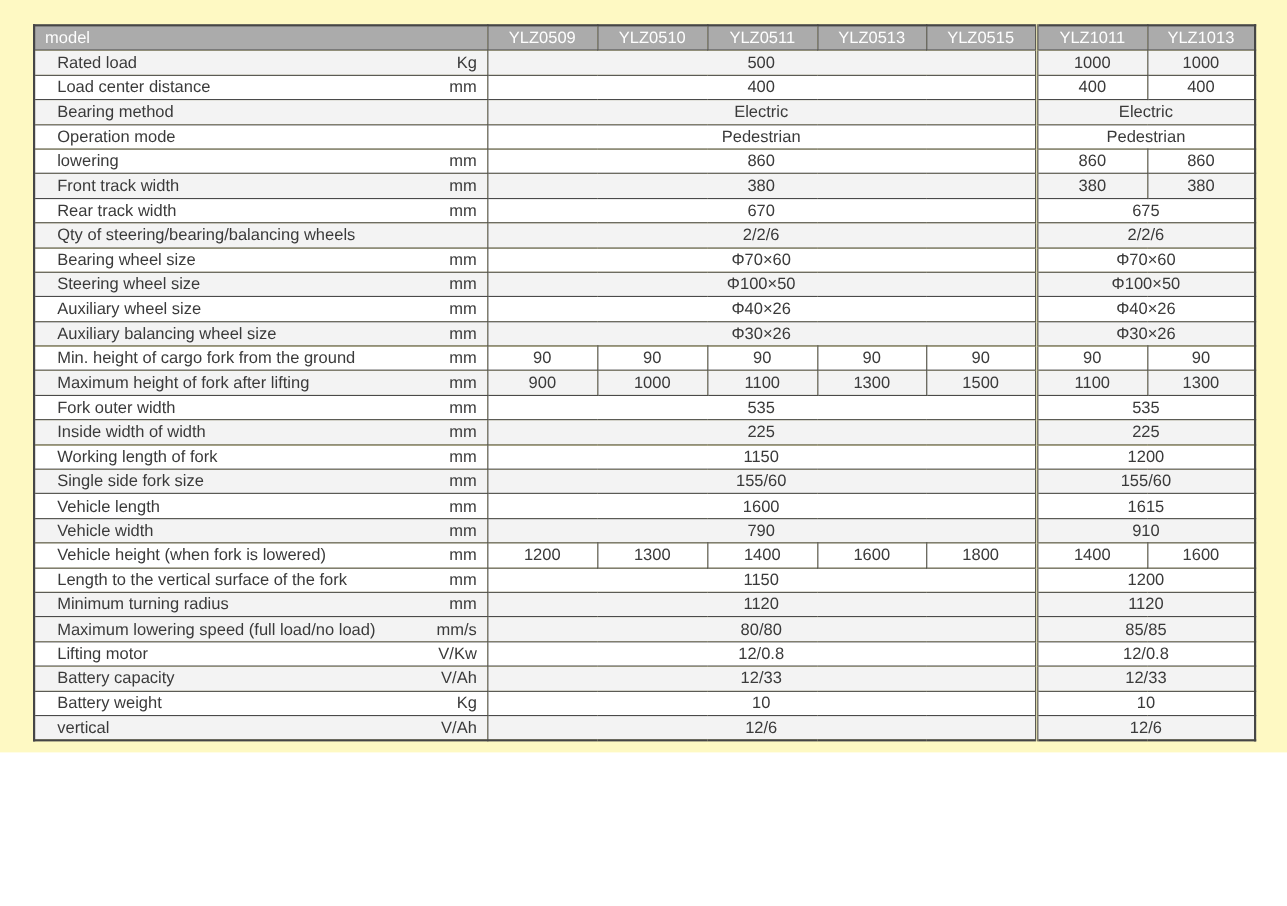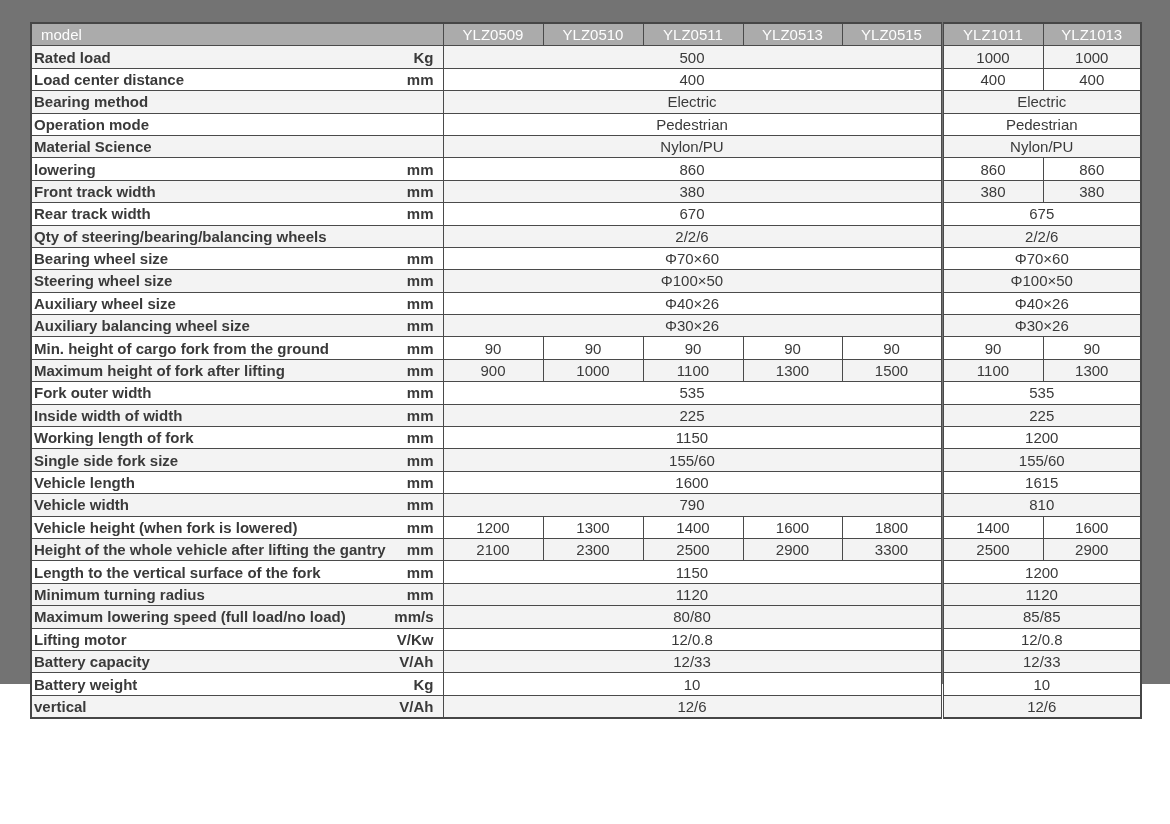--- a/index.html
+++ b/index.html
@@ -7,21 +7,21 @@
     padding: 0;
     background: #ffffff;
     width: 1170px;
     height: 824px;
     font-family: "Liberation Sans", "DejaVu Sans", sans-serif;
   }
   .sheet {
     position: relative;
     width: 1170px;
     height: 684px;
-    background: #737373;
+    background: #fef9c3;
   }
   table.spec {
     position: absolute;
     left: 30px;
     top: 22px;
     width: 1110px;
     border-collapse: collapse;
     table-layout: fixed;
     border: 2px solid #464646;
   }
@@ -48,22 +48,21 @@
     text-align: left;
     padding-left: 9px;
   }
   table.spec tr.alt td {
     background: #f3f3f3;
   }
   td.label-cell .cellflex {
     display: flex;
     justify-content: space-between;
     align-items: flex-start;
-    padding: 0 9px 0 2px;
-    font-weight: bold;
+    padding: 0 9px 0 20px;
   }
   td.label-cell {
     text-align: left;
   }
   
   table.spec .g2 {
     border-left: 3px double #4a4a4a;
   }
 </style>
 </head>
@@ -131,30 +130,20 @@
         <tr>
           <td class="label-cell">
             <div class="cellflex">
               <span>Operation mode</span>
               <span></span>
             </div>
           </td>
           <td colspan="5">Pedestrian</td>
           <td colspan="2" class="g2">Pedestrian</td>
         </tr>
-        <tr class="alt">
-          <td class="label-cell">
-            <div class="cellflex">
-              <span>Material Science</span>
-              <span></span>
-            </div>
-          </td>
-          <td colspan="5">Nylon/PU</td>
-          <td colspan="2" class="g2">Nylon/PU</td>
-        </tr>
         <tr>
           <td class="label-cell">
             <div class="cellflex">
               <span>lowering</span>
               <span>mm</span>
             </div>
           </td>
           <td colspan="5">860</td>
           <td colspan="1" class="g2">860</td>
           <td colspan="1">860</td>
@@ -311,52 +300,37 @@
           <td colspan="2" class="g2">1615</td>
         </tr>
         <tr class="alt">
           <td class="label-cell">
             <div class="cellflex">
               <span>Vehicle width</span>
               <span>mm</span>
             </div>
           </td>
           <td colspan="5">790</td>
-          <td colspan="2" class="g2">810</td>
+          <td colspan="2" class="g2">910</td>
         </tr>
         <tr>
           <td class="label-cell">
             <div class="cellflex">
               <span>Vehicle height (when fork is lowered)</span>
               <span>mm</span>
             </div>
           </td>
           <td colspan="1">1200</td>
           <td colspan="1">1300</td>
           <td colspan="1">1400</td>
           <td colspan="1">1600</td>
           <td colspan="1">1800</td>
           <td colspan="1" class="g2">1400</td>
           <td colspan="1">1600</td>
         </tr>
-        <tr class="alt">
-          <td class="label-cell">
-            <div class="cellflex">
-              <span>Height of the whole vehicle after lifting the gantry</span>
-              <span>mm</span>
-            </div>
-          </td>
-          <td colspan="1">2100</td>
-          <td colspan="1">2300</td>
-          <td colspan="1">2500</td>
-          <td colspan="1">2900</td>
-          <td colspan="1">3300</td>
-          <td colspan="1" class="g2">2500</td>
-          <td colspan="1">2900</td>
-        </tr>
         <tr>
           <td class="label-cell">
             <div class="cellflex">
               <span>Length to the vertical surface of the fork</span>
               <span>mm</span>
             </div>
           </td>
           <td colspan="5">1150</td>
           <td colspan="2" class="g2">1200</td>
         </tr>

